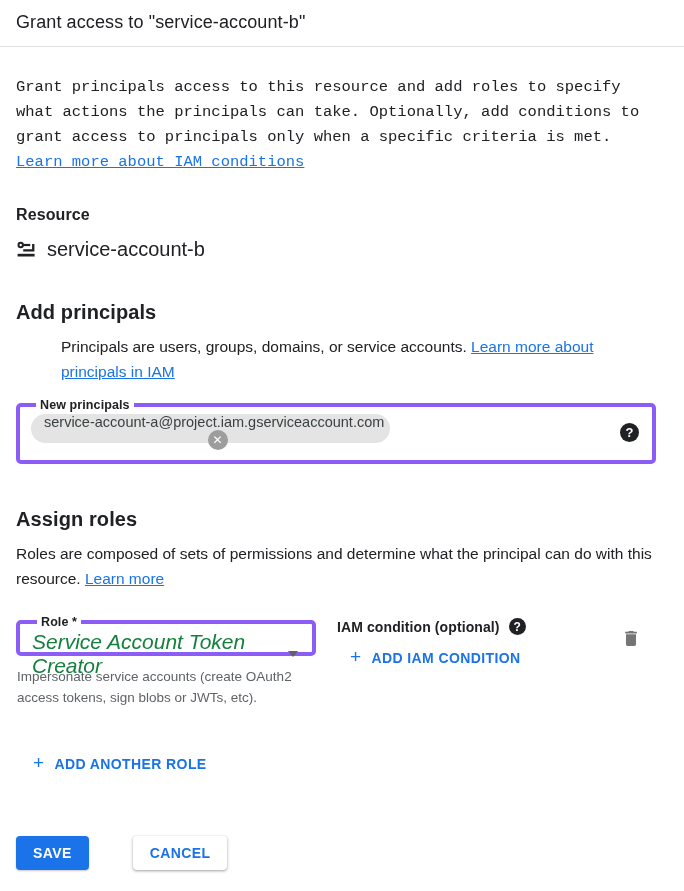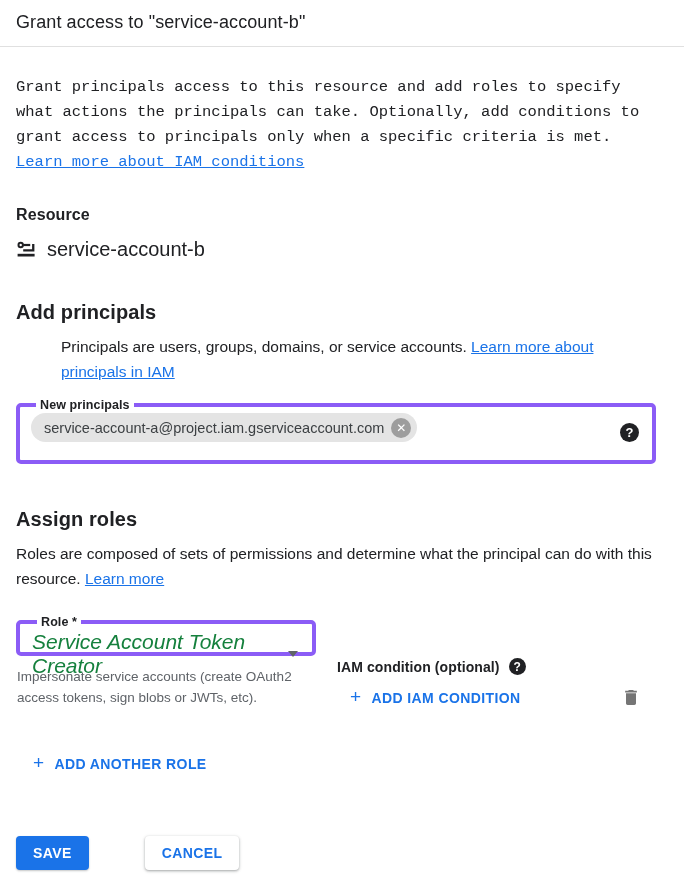--- a/index.html
+++ b/index.html
@@ -24,33 +24,33 @@
 
   .add-principals-h { margin-top: 40px; }
   .principals-desc { margin-top: 10px; margin-left: 45px; }
 
   fieldset.outlined { border: 4px solid #8b5cf6; border-radius: 5px; }
   fieldset.outlined legend { font-size: 12.5px; font-weight: 700; color: #202124;
     padding: 0 4px; margin-left: 5px; letter-spacing: .1px; }
 
   .principals-field { margin-top: 14px; height: 66px; padding: 1px 11px 8px; position: relative; cursor: text; }
   .chip { display: inline-flex; align-items: center; height: 29px; background: #e4e4e4;
-    border-radius: 15px; padding: 0 6px 0 13px; font-size: 14.5px; color: #3c4043; max-width: 560px; }
+    border-radius: 15px; padding: 0 6px 0 13px; font-size: 14.5px; color: #3c4043; max-width: 560px; flex-direction: column; }
   .chip-close { width: 20px; height: 20px; border-radius: 50%; background: #9d9d9d; color: #ffffff;
     display: inline-flex; align-items: center; justify-content: center;
     font-size: 12px; font-weight: 700; margin-left: 7px; cursor: pointer; flex: none; }
   .help-badge { width: 19px; height: 19px; border-radius: 50%; background: #202124; color: #fff;
     display: inline-flex; align-items: center; justify-content: center;
     font-size: 13px; font-weight: 700; cursor: pointer; flex: none; }
   .principals-help { position: absolute; right: 13px; top: 11px; }
 
   .assign-roles-h { margin-top: 44px; }
   .roles-desc { margin-top: 10px; }
 
-  .role-row { margin-top: 24px; display: flex; align-items: flex-end; }
+  .role-row { margin-top: 24px; display: flex; align-items: flex-start; }
   .role-col { width: 300px; flex: none; }
   .role-select { height: 41px; padding: 0 10px 0 12px; cursor: pointer; border-color: #5f6368; }
   .role-select-content { display: flex; align-items: center; justify-content: space-between; margin-top: 1px; }
   .role-value { font-size: 21px; color: #15803d; font-style: italic; }
   .dd-arrow { width: 0; height: 0; border-left: 5px solid transparent; border-right: 5px solid transparent;
     border-top: 6px solid #5f6368; margin-right: 4px; }
   .role-helper { margin: 10px 0 0 1px; font-size: 13.5px; line-height: 21px; color: #5f6368; width: 285px; }
 
   .condition-col { margin-left: 21px; flex: 1; }
   .condition-label-row { display: flex; align-items: center; gap: 9px; margin-top: 3px; }
@@ -61,21 +61,21 @@
     font-size: 14px; font-weight: 700; letter-spacing: .4px; cursor: pointer;
     background: none; border: none; font-family: inherit; }
   .plus-glyph { font-size: 19px; font-weight: 400; line-height: 1; position: relative; top: -1px; }
   .add-condition { margin: 13px 0 0 13px; }
   .add-another-role { margin: 46px 0 0 17px; }
 
   .trash-btn { margin-left: auto; margin-right: 15px; margin-top: 13px; background: none; border: none;
     cursor: pointer; padding: 0; }
   .trash-btn svg { display: block; }
 
-  .actions { margin-top: 62px; display: flex; align-items: flex-start; gap: 20px; }
+  .actions { margin-top: 62px; display: flex; align-items: flex-start; gap: 8px; }
   .btn { font-family: inherit; font-size: 14px; font-weight: 700; letter-spacing: .4px;
     padding: 9px 17px; border-radius: 4px; border: none; cursor: pointer; }
   .btn-primary { background: #1a73e8; color: #ffffff; box-shadow: 0 1px 2px rgba(60,64,67,.3); }
   .btn-secondary { background: #ffffff; color: #1a73e8;
     box-shadow: 0 1px 2px rgba(60,64,67,.3), 0 1px 3px 1px rgba(60,64,67,.15); margin-left: 36px; }
 </style>
 </head>
 <body>
 
 <div class="dialog">

